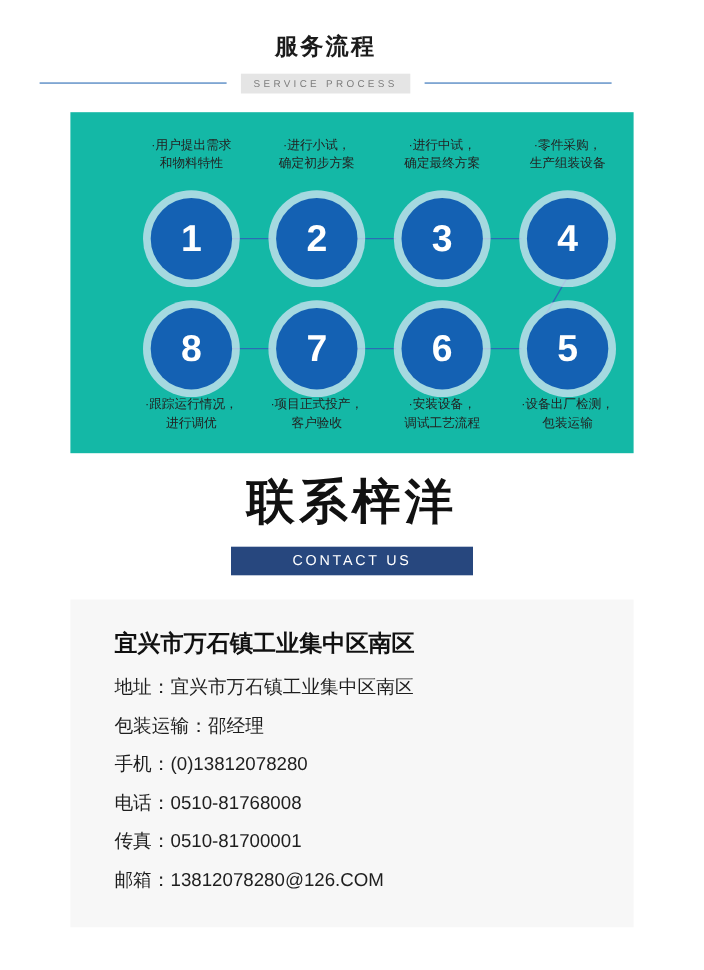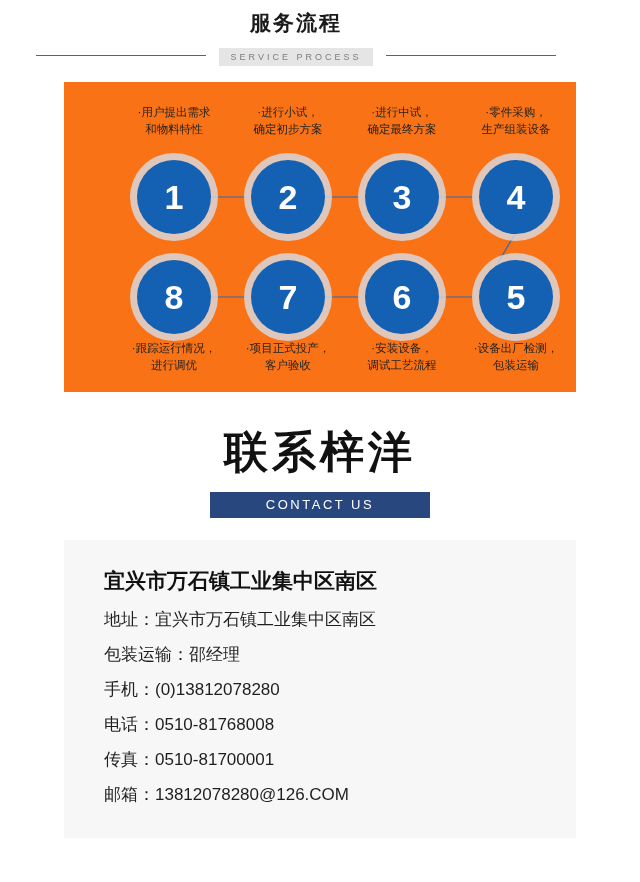--- a/index.html
+++ b/index.html
@@ -13,21 +13,21 @@
     height: 882px;
     font-family: "Liberation Sans", sans-serif;
     color: #1a1a1a;
     overflow: hidden;
   }
 
   
   .process-header {
     position: relative;
     width: 592px;
-    padding-top: 8px;
+    padding-top: 28px;
     text-align: center;
   }
   .process-title {
     font-size: 21px;
     font-weight: bold;
     letter-spacing: 2px;
     color: #1b1b1b;
     line-height: 30px;
   }
   .process-sub-wrap {
@@ -57,21 +57,21 @@
     padding: 0 12px;
     line-height: 18px;
   }
 
   
   .flow-box {
     position: relative;
     width: 512px;
     height: 310px;
     margin: 18px auto 0 auto;
-    background: #f97316;
+    background: #14b8a6;
   }
   .flow-inner {
     position: absolute;
     inset: 0;
   }
   .flow-svg {
     position: absolute;
     left: 0;
     top: 0;
   }
@@ -93,21 +93,21 @@
     position: absolute;
     width: 120px;
     font-size: 11.5px;
     line-height: 17px;
     color: #222;
     text-align: center;
   }
 
   
   .contact-title {
-    margin-top: 32px;
+    margin-top: 17px;
     text-align: center;
     font-size: 44px;
     font-weight: bold;
     letter-spacing: 4px;
     color: #111;
     line-height: 56px;
   }
   .contact-bar {
     width: 220px;
     height: 26px;

